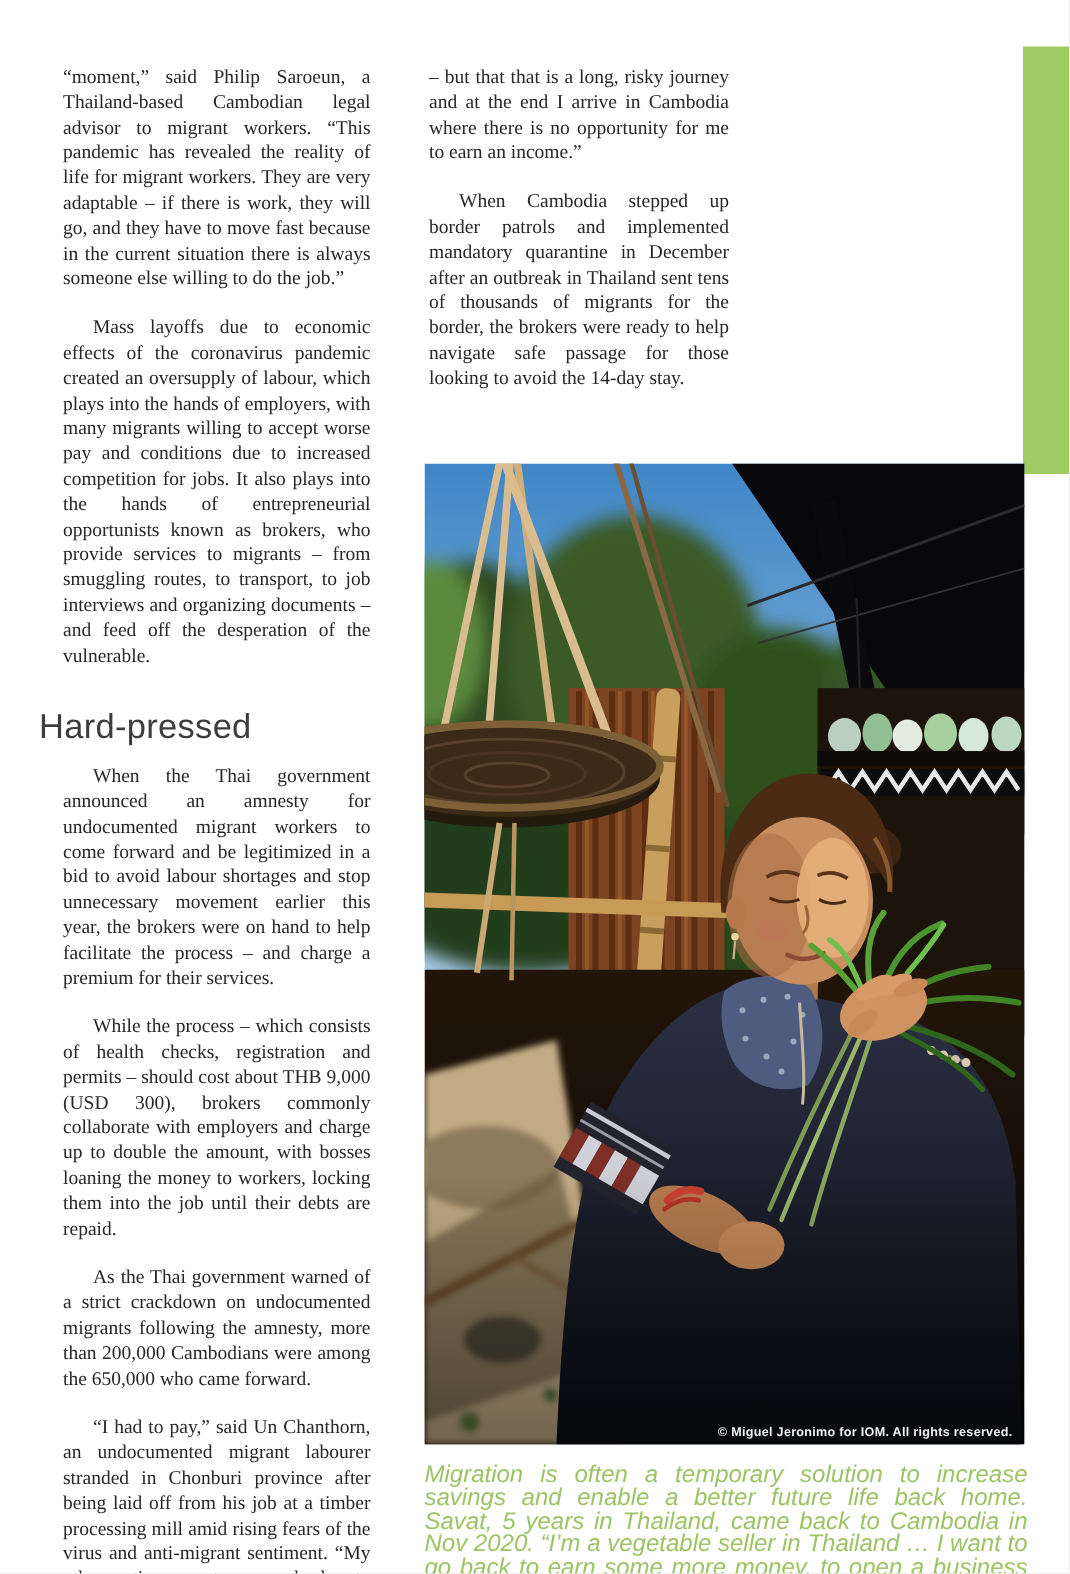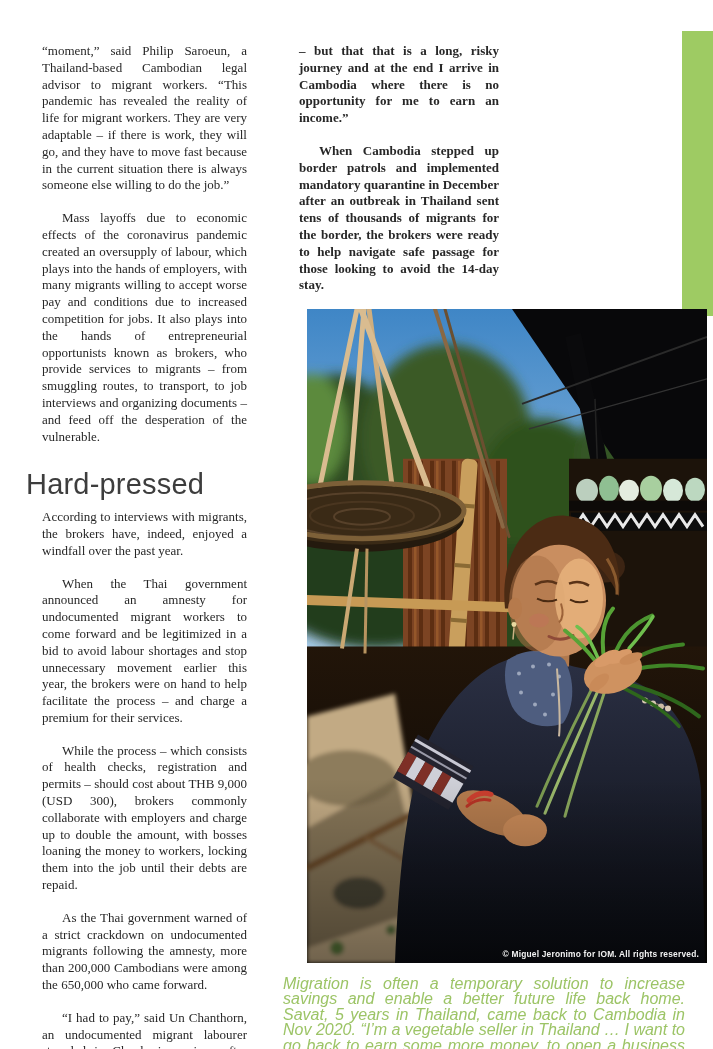--- a/index.html
+++ b/index.html
@@ -3,31 +3,31 @@
 <meta charset="utf-8">
 <style>
   html,body{margin:0;padding:0;background:#e8e8e8;}
   .page{
     position:relative;width:713px;height:1049px;background:#ffffff;
     overflow:hidden;font-family:"Liberation Serif",serif;color:#272727;
   }
   
   .col{position:absolute;top:27px;font-size:13px;line-height:16.8px;text-align:justify;hyphens:auto;}
   .col-left{left:26px;width:237px;}
-  .col-right{left:283px;width:232px;font-weight:bold;}
+  .col-right{left:270px;width:232px;}
   .col p{margin:16px;}
   .col p.indent{text-indent:20px;}
   h2.section-heading{
     font-family:"Liberation Sans",sans-serif;font-weight:400;
-    font-size:29px;color:#3d3d3d;margin:31px 0 9px 0;letter-spacing:.2px;
+    font-size:23px;color:#3d3d3d;margin:31px 0 9px 0;letter-spacing:.2px;
   }
   
   .green-tab{position:absolute;left:682px;top:31px;width:31px;height:285px;background:#9ecb63;}
   
-  .photo-wrap{position:absolute;left:283px;top:309px;width:400px;height:654px;margin-left:24px;}
+  .photo-wrap{position:absolute;left:283px;top:309px;width:400px;height:654px;}
   .photo-wrap svg{display:block;width:100%;height:100%;}
   
   .photo-caption{
     position:absolute;left:283px;top:976px;width:402px;
     font-family:"Liberation Sans",sans-serif;font-style:italic;
     font-size:16px;line-height:15.4px;color:#9cc466;text-align:justify;
   }
   .credit-text{
     font-family:"Liberation Sans",sans-serif;font-weight:700;letter-spacing:.2px;
   }
@@ -36,21 +36,20 @@
 <body>
 
 <div class="page">
 
   <div class="green-tab"></div>
 
   <div class="col col-left">
     <p>“moment,” said Philip Saroeun, a Thailand-based Cambodian legal advisor to migrant workers. “This pandemic has revealed the reality of life for migrant workers. They are very adaptable – if there is work, they will go, and they have to move fast because in the current situation there is always someone else willing to do the job.”</p>
     <p class="indent">Mass layoffs due to economic effects of the coronavirus pandemic created an oversupply of labour, which plays into the hands of employers, with many migrants willing to accept worse pay and conditions due to increased competition for jobs. It also plays into the hands of entrepreneurial opportunists known as brokers, who provide services to migrants – from smuggling routes, to transport, to job interviews and organizing documents – and feed off the desperation of the vulnerable.</p>
     <h2 class="section-heading">Hard-pressed</h2>
-    <p>According to interviews with migrants, the brokers have, indeed, enjoyed a windfall over the past year.</p>
     <p class="indent">When the Thai government announced an amnesty for undocumented migrant workers to come forward and be legitimized in a bid to avoid labour shortages and stop unnecessary movement earlier this year, the brokers were on hand to help facilitate the process – and charge a premium for their services.</p>
     <p class="indent">While the process – which consists of health checks, registration and permits – should cost about THB 9,000 (USD 300), brokers commonly collaborate with employers and charge up to double the amount, with bosses loaning the money to workers, locking them into the job until their debts are repaid.</p>
     <p class="indent">As the Thai government warned of a strict crackdown on undocumented migrants following the amnesty, more than 200,000 Cambodians were among the 650,000 who came forward.</p>
     <p class="indent">“I had to pay,” said Un Chanthorn, an undocumented migrant labourer stranded in Chonburi province after being laid off from his job at a timber processing mill amid rising fears of the virus and anti-migrant sentiment. “My other option was to pay a broker to take me back to Cambodia</p>
   </div>
 
   <div class="col col-right">
     <p>– but that that is a long, risky journey and at the end I arrive in Cambodia where there is no opportunity for me to earn an income.”</p>
     <p class="indent">When Cambodia stepped up border patrols and implemented mandatory quarantine in December after an outbreak in Thailand sent tens of thousands of migrants for the border, the brokers were ready to help navigate safe passage for those looking to avoid the 14-day stay.</p>
   </div>

